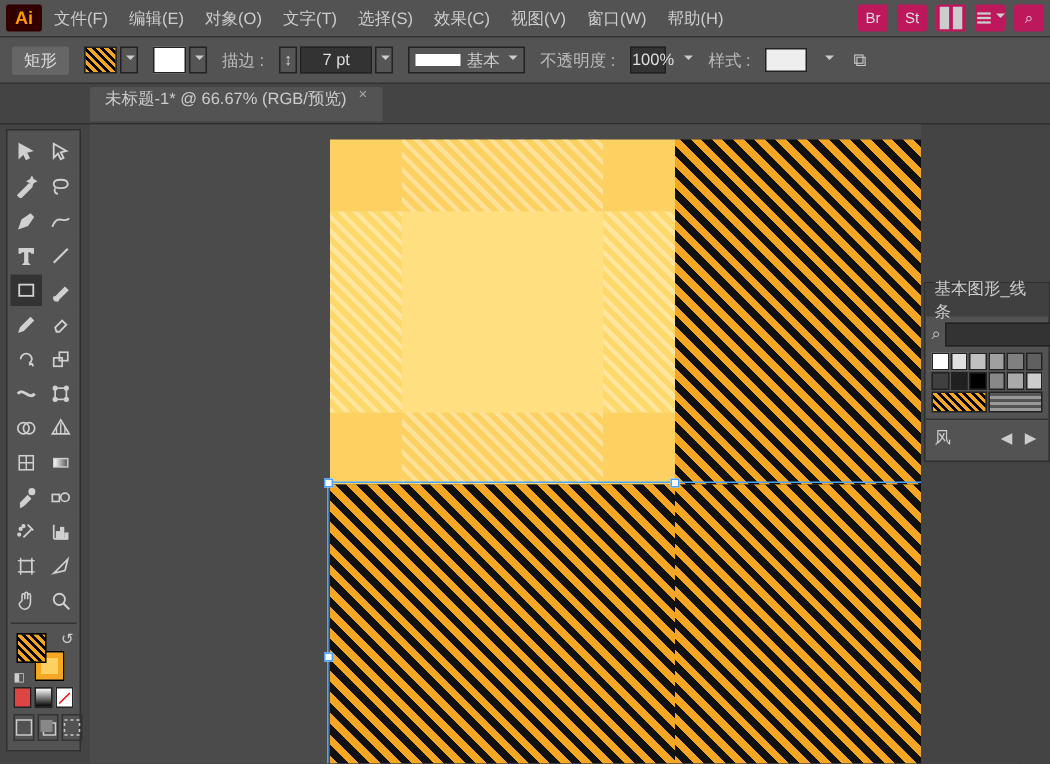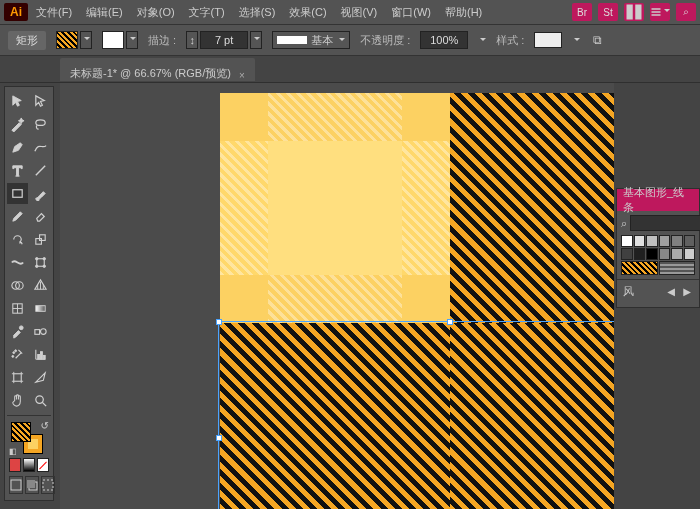--- a/index.html
+++ b/index.html
@@ -17,27 +17,27 @@
 .ctrlbar{height:32px;background:#535353;display:flex;align-items:center;padding:0 8px;gap:10px;border-top:1px solid #333;border-bottom:1px solid #333}
 .ctrl-label{color:#bbb}
 .tool-tag{background:#666;padding:2px 8px;border-radius:2px;color:#ddd}
 .dropdown{display:flex;align-items:center;gap:2px}
 .dd-box{width:22px;height:18px;border:1px solid #222;background:#555;display:flex;align-items:center;justify-content:center}
 .dd-caret{width:12px;height:18px;border:1px solid #222;background:#555;display:flex;align-items:center;justify-content:center}
 .stroke-input{width:48px;height:18px;background:#333;border:1px solid #222;color:#ddd;text-align:center;line-height:16px}
 .wide-select{height:18px;border:1px solid #222;background:#555;display:flex;align-items:center;padding:0 4px;gap:4px}
 .stroke-line{width:38px;height:2px;background:#000}
 .thick-line{width:30px;height:8px;background:#fff}
-.pct-input{width:48px;height:18px;background:#333;border:1px solid #222;color:#ddd;text-align:center;line-height:16px}
+.pct-input{width:24px;height:18px;background:#333;border:1px solid #222;color:#ddd;text-align:center;line-height:16px}
 .style-swatch{width:28px;height:16px;background:#eee;border:1px solid #222}
 .chain{width:14px;height:16px;display:flex;align-items:center;justify-content:center;font-size:12px}
 
 
 .tabbar{height:27px;background:#444;display:flex;align-items:center;padding-left:60px;border-bottom:1px solid #2f2f2f}
-.doc-tab{height:23px;background:#535353;padding:0 10px;display:flex;align-items:flex-end;gap:8px;border-radius:2px 2px 0 0}
+.doc-tab{height:23px;background:#535353;padding:0 10px;display:flex;align-items:flex-start;gap:8px;border-radius:2px 2px 0 0}
 .close-x{font-size:10px;color:#aaa}
 
 
 .tools{position:absolute;left:4px;top:86px;width:50px;background:#535353;border:1px solid #2f2f2f;padding:4px 2px;display:grid;grid-template-columns:1fr 1fr;gap:2px}
 .tool{width:21px;height:21px;display:flex;align-items:center;justify-content:center;background:#535353;position:relative}
 .tool.sel{background:#333}
 .tool svg{width:15px;height:15px;fill:#d0d0d0;stroke:#d0d0d0}
 .tool-sep{grid-column:1/3;height:1px;background:#333;margin:2px 0}
 .fill-stroke{grid-column:1/3;position:relative;height:36px}
 .fs-back{position:absolute;left:16px;top:14px;width:20px;height:20px;border:1px solid #000}
@@ -71,21 +71,21 @@
 .tr-quad{left:230px;top:0}
 .bl-quad{left:0;top:230px}
 .br-quad{left:230px;top:230px}
 .sel-box{position:absolute;left:-2px;top:228px;width:464px;height:234px;border:1px solid #4aa3ff;pointer-events:none}
 .handle{position:absolute;width:6px;height:6px;background:#fff;border:1px solid #4aa3ff}
 .h-tl{left:-3px;top:-3px}.h-tm{left:50%;top:-3px;margin-left:-3px}
 .h-ml{left:-3px;top:50%;margin-top:-3px}
 
 
 .rpanel{position:absolute;right:0;top:188px;width:84px;background:#535353;border:1px solid #2f2f2f;padding-bottom:4px}
-.rp-title{height:22px;background:#be185d;display:flex;align-items:center;padding:0 6px;font-size:10px;justify-content:space-between}
+.rp-title{height:22px;background:#404040;display:flex;align-items:center;padding:0 6px;font-size:10px;justify-content:space-between}
 .rp-search{margin:4px;display:flex;align-items:center;gap:3px}
 .rp-search input{flex:1;height:16px;background:#333;border:1px solid #222;color:#ccc;font-size:10px;padding:0 3px}
 .sw-grid{display:grid;grid-template-columns:repeat(6,1fr);gap:1px;padding:0 4px}
 .sw{height:12px;border:1px solid #222}
 .rp-foot{display:flex;align-items:center;gap:4px;padding:4px 6px;border-top:1px solid #333;margin-top:4px}
 .rp-foot .sp{flex:1}
 .nav-ar{width:12px;height:12px;display:flex;align-items:center;justify-content:center;font-size:10px}
 
 .caret::after{content:"";border:3px solid transparent;border-top-color:#ccc;display:inline-block;margin-left:2px;vertical-align:middle}
 </style>

